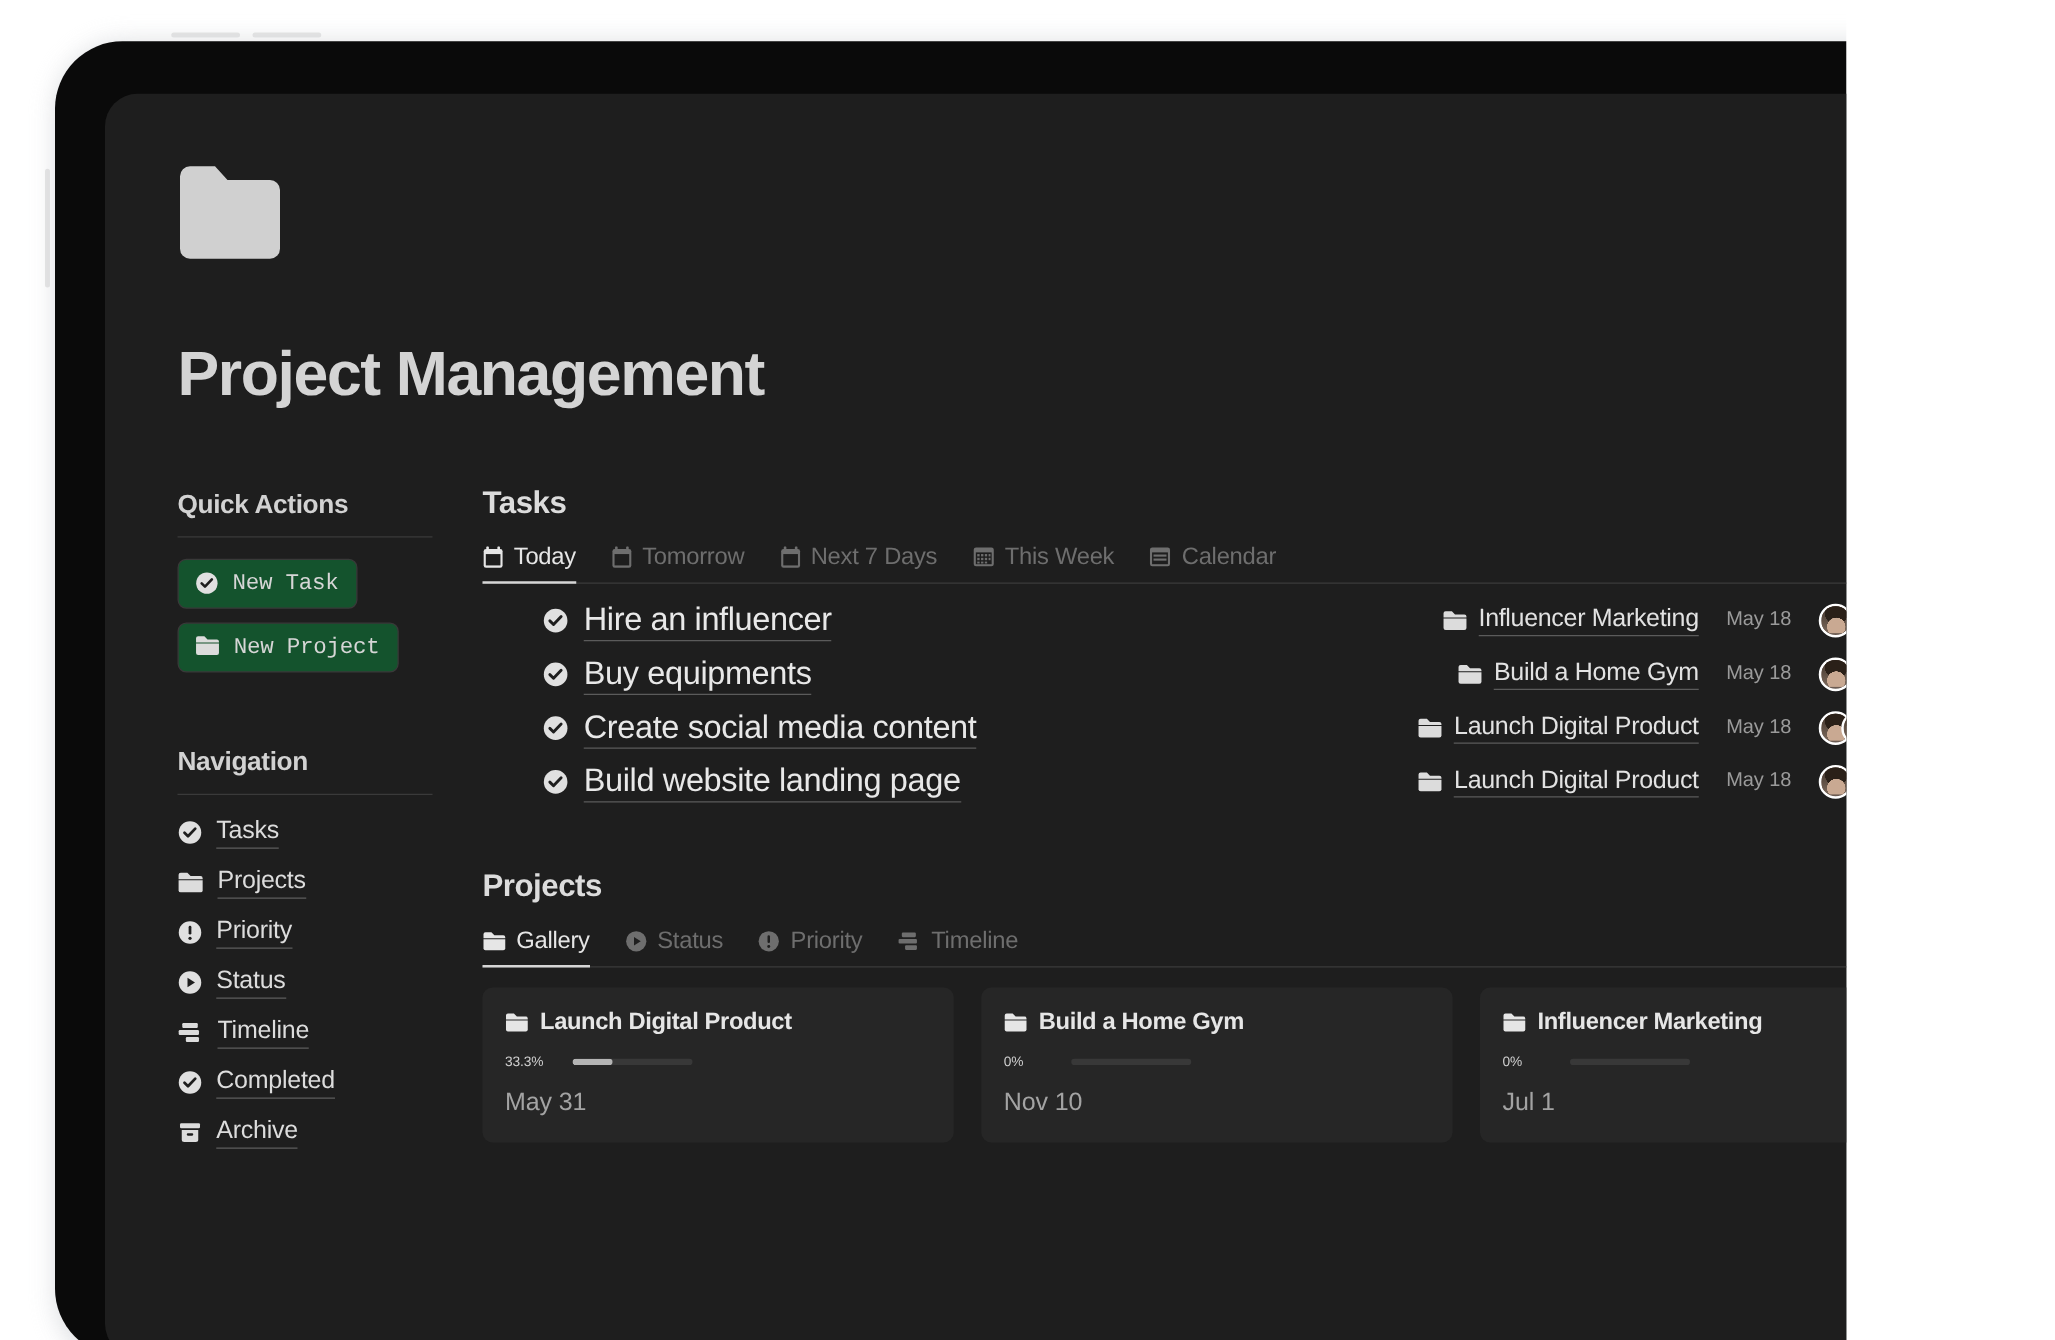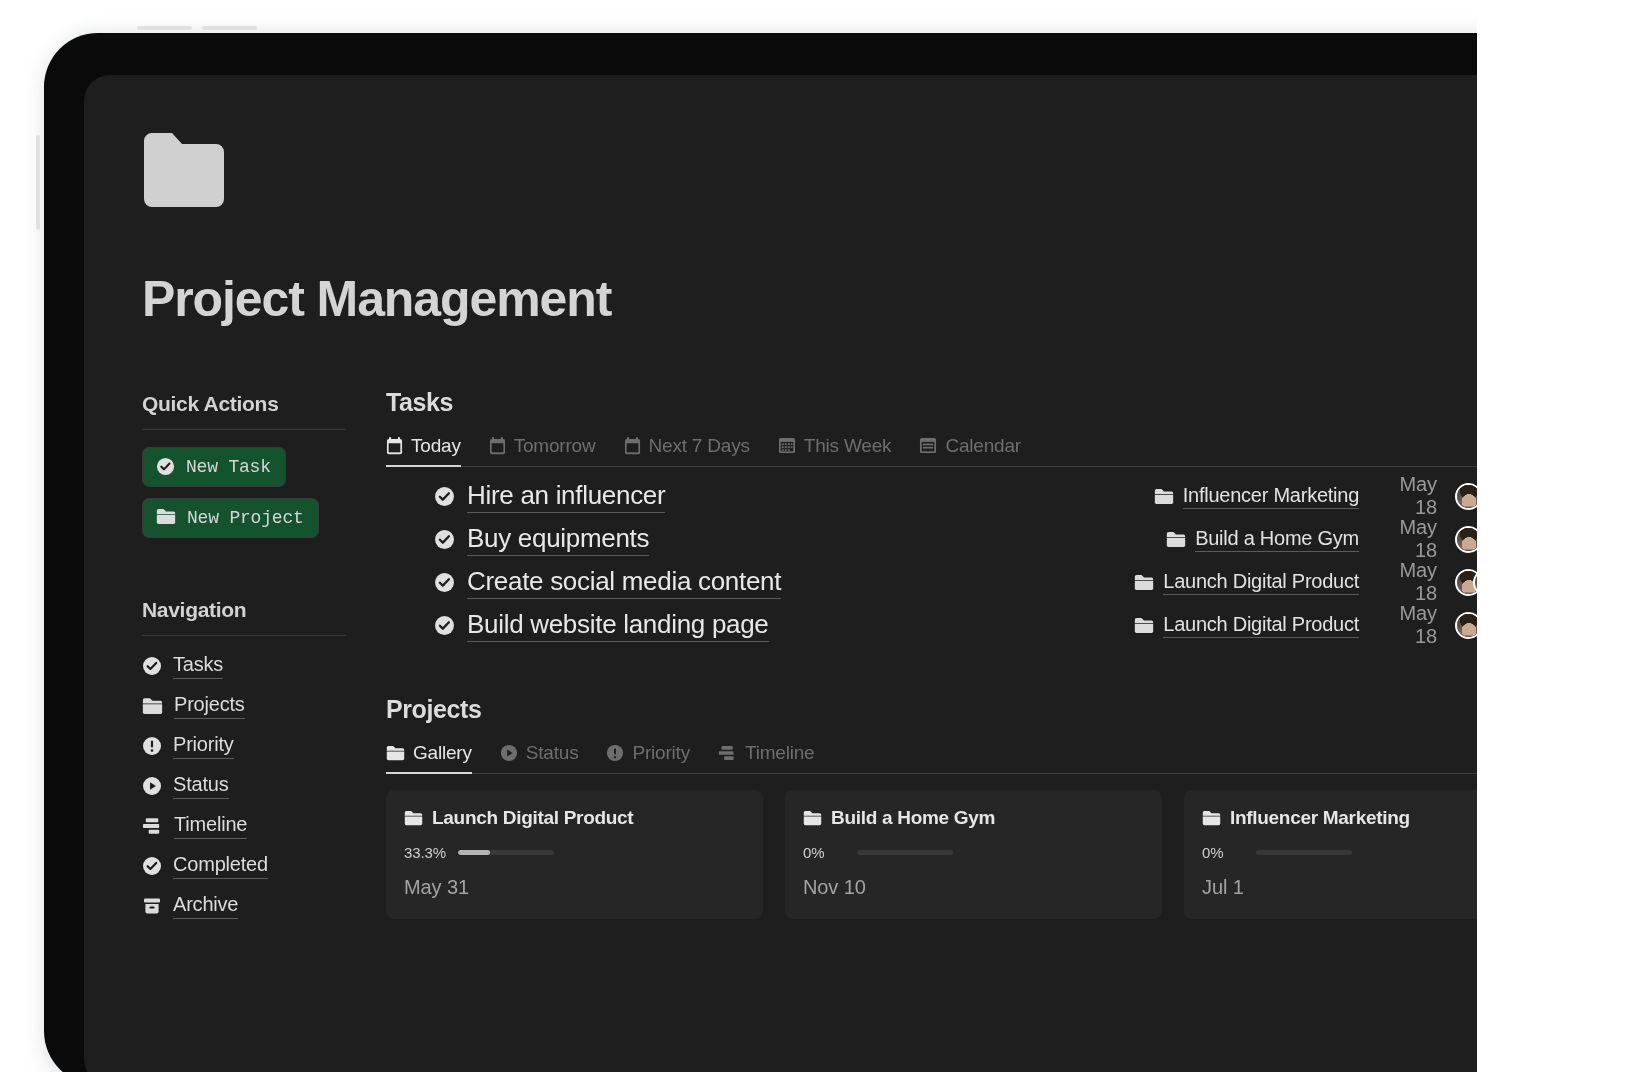--- a/index.html
+++ b/index.html
@@ -118,21 +118,21 @@
   .task-name {
     font-size: 26px; color: #e8e8e8; letter-spacing: -.3px;
     border-bottom: 1px solid #5b5b5b; padding-bottom: 1px;
   }
   .task-right { display: flex; align-items: center; gap: 18px; flex: 0 0 auto; }
   .task-project { display: flex; align-items: center; gap: 9px; }
   .task-project .lbl {
     font-size: 20px; color: #e2e2e2; letter-spacing: -.25px;
     border-bottom: 1px solid #5b5b5b; padding-bottom: 1px;
   }
-  .task-date { font-size: 20px; color: #9a9a9a; width: 60px; text-align: right; letter-spacing: -.1px; }
+  .task-date { font-size: 16px; color: #9a9a9a; width: 60px; text-align: center; letter-spacing: -.1px; }
 
   .avatars { display: flex; align-items: center; width: 54px; }
   .avatar {
     width: 27px; height: 27px; border-radius: 50%;
     border: 2.5px solid #ffffff; background: #6b5b52;
     position: relative; overflow: hidden; flex: 0 0 auto;
   }
   .avatar + .avatar { margin-left: -9px; }
   .avatar .face {
     position: absolute; left: 50%; top: 46%;
@@ -151,21 +151,21 @@
   
   #projects-section { margin-top: 48px; }
   #project-cards { display: flex; gap: 22px; margin-top: 16px; }
   .project-card {
     width: 377px; background: #262626; border-radius: 8px;
     padding: 17px 18px 20px 18px;
   }
   .pc-title { display: flex; align-items: center; gap: 9px; margin-bottom: 15px; }
   .pc-title .lbl { font-size: 19px; font-weight: 600; color: #e6e6e6; letter-spacing: -.3px; }
   .pc-prog { display: flex; align-items: center; gap: 10px; margin-bottom: 15px; }
-  .pc-pct { font-size: 15px; color: #cfcfcf; min-width: 44px; letter-spacing: -.1px; }
+  .pc-pct { font-size: 11px; color: #cfcfcf; min-width: 44px; letter-spacing: -.1px; }
   .pc-bar { width: 96px; height: 5px; border-radius: 3px; background: #383838; overflow: hidden; }
   .pc-bar-fill { height: 100%; border-radius: 3px; background: #b4b4b4; }
   .pc-date { font-size: 20px; color: #a3a3a3; letter-spacing: -.1px; }
 
   svg { display: block; }
 </style>
 </head>
 <body>
 
 <div id="page">

